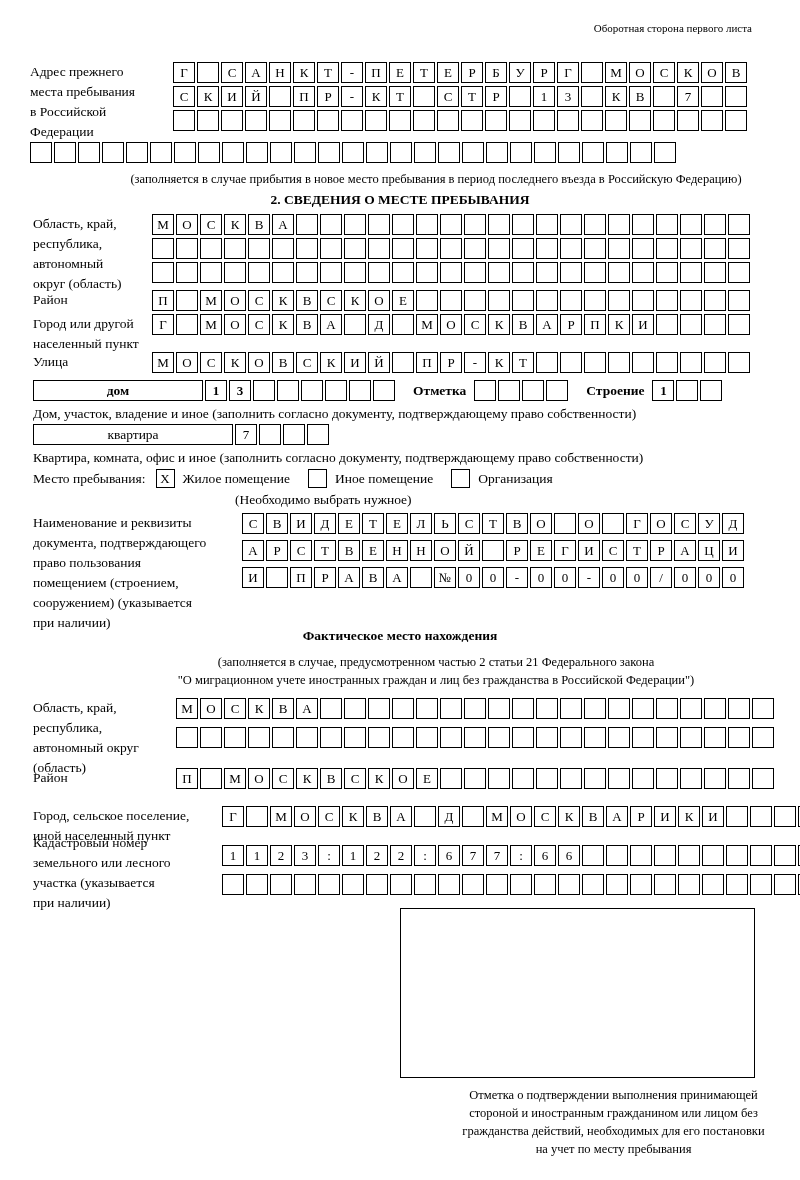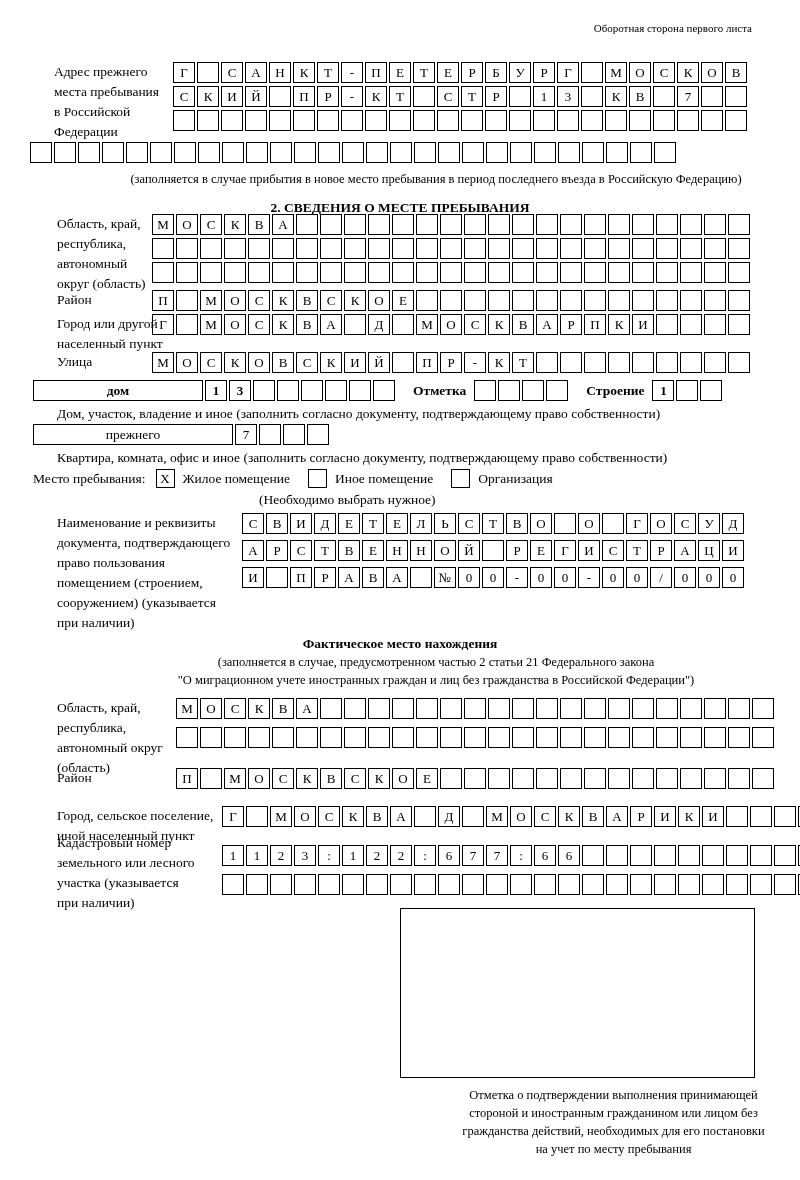--- a/index.html
+++ b/index.html
@@ -34,21 +34,20 @@
     line-height: 21px;
     white-space: nowrap;
   }
   .lbl-sm {
     font-size: 12.5px;
     line-height: 19px;
     text-align: center;
   }
   .center {
     text-align: center;
-    margin-top: 8px;
   }
   .bold {
     font-weight: bold;
   }
   
   .cells {
     display: flex;
     flex-direction: row;
   }
   .cell {
@@ -65,21 +64,20 @@
   }
   .row {
     position: absolute;
     display: flex;
     align-items: flex-start;
   }
   .labelblock {
     position: absolute;
     font-size: 13.5px;
     line-height: 20px;
-    margin-left: 24px;
   }
   .wide-box {
     border: 1px solid #000;
     box-sizing: border-box;
     height: 21px;
     font-size: 13.5px;
     line-height: 19px;
     text-align: center;
     margin-right: 2px;
   }
@@ -438,21 +436,21 @@
     <div class="cells" id="stroenie-cells">
         <div class="cell">1</div>
         <div class="cell"></div>
         <div class="cell"></div>
       </div>
   </div>
 
   <div class="labelblock lbl-sm" style="left:33px; top:404px;">Дом, участок, владение и иное (заполнить согласно документу, подтверждающему право собственности)</div>
 
   <div class="row" style="left:33px; top:424px; align-items:center;">
-    <div class="wide-box" style="width:200px;">прежнего</div>
+    <div class="wide-box" style="width:200px;">квартира</div>
     <div class="cells" id="flat-cells">
         <div class="cell">7</div>
         <div class="cell"></div>
         <div class="cell"></div>
         <div class="cell"></div>
       </div>
   </div>
 
   <div class="labelblock lbl-sm" style="left:33px; top:448px;">Квартира, комната, офис и иное (заполнить согласно документу, подтверждающему право собственности)</div>
 

